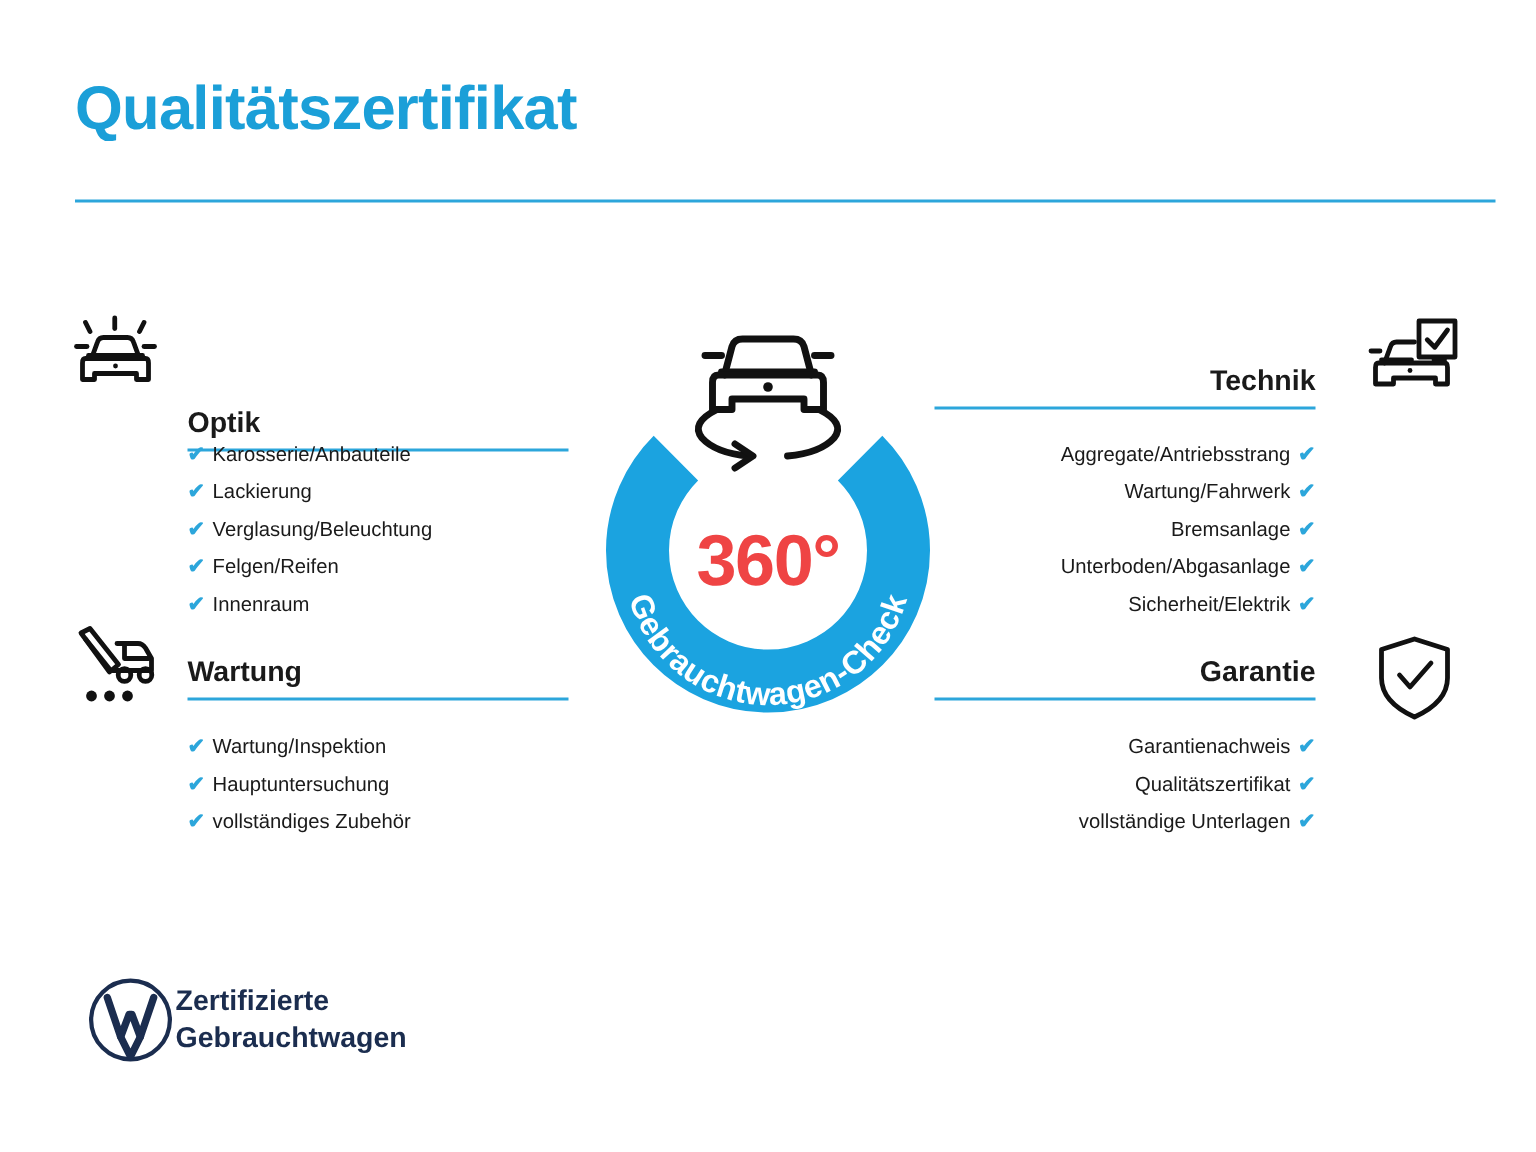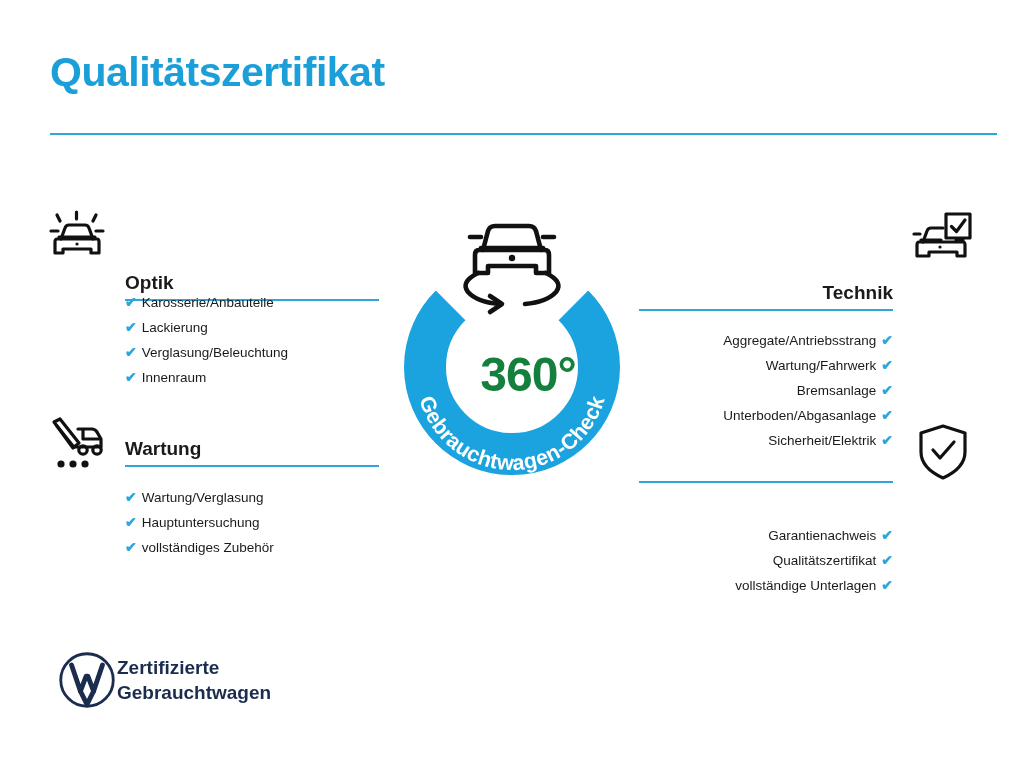--- a/index.html
+++ b/index.html
@@ -84,21 +84,21 @@
     color: #2CA6DB;
     font-size: 14px;
     font-weight: bold;
   }
 
   
   .left .sec-head, .left .sec-list { left: 0; text-align: left; }
   .left .sec-list li .chk { margin-right: 5px; }
 
   
-  .right .sec-head, .right .sec-list { right: 0; text-align: right; margin-top: 38px; }
+  .right .sec-head, .right .sec-list { right: 16px; text-align: right; }
   .right .sec-list li .chk { margin-left: 5px; }
 
   
   #sec-optik     { left: 125px; top: 210px; }
   #sec-optik  .sec-icon  { left: -80px; top: -5px; }
   #sec-optik  .sec-head  { top: 34px; margin-top: 28px; }
   #sec-optik  .sec-list  { top: 80px; }
 
   #sec-wartung   { left: 125px; top: 408px; }
   #sec-wartung .sec-icon { left: -80px; top: 5px; }
@@ -119,27 +119,27 @@
   #badge {
     position: absolute;
     left: 382px;
     top: 196px;
     width: 260px;
     height: 300px;
   }
   #badge svg { display: block; width: 100%; height: 100%; }
   .badge-360 {
     position: absolute;
-    left: 16px;
+    left: 0;
     top: 151px;
     width: 260px;
     text-align: center;
     font-size: 48px;
     font-weight: bold;
-    color: #15803d;
+    color: #ef4444;
     letter-spacing: -1px;
   }
 
   
   #footer {
     position: absolute;
     left: 57px;
     top: 650px;
     display: flex;
     align-items: center;
@@ -177,20 +177,21 @@
       </svg>
     </span>
     <div class="sec-head">
       <div class="sec-title">Optik</div>
       <div class="sec-rule"></div>
     </div>
     <ul class="sec-list">
       <li><span class="chk">✔</span><span>Karosserie/Anbauteile</span></li>
       <li><span class="chk">✔</span><span>Lackierung</span></li>
       <li><span class="chk">✔</span><span>Verglasung/Beleuchtung</span></li>
+      <li><span class="chk">✔</span><span>Felgen/Reifen</span></li>
       <li><span class="chk">✔</span><span>Innenraum</span></li>
     </ul>
   </div>
 
   <div class="section left" id="sec-wartung">
     <span class="sec-icon">
       <svg viewBox="0 0 64 64" fill="none" stroke="currentColor" stroke-width="3.2" stroke-linecap="round" stroke-linejoin="round">
         <path d="M9 9 L15 6 L34 30 L28 35 Z"></path>
         <path d="M12 13 L28 33"></path>
         <path d="M33 16 L47 16 Q50 16 52 19 L56 26 L56 34 L30 34"></path>
@@ -200,21 +201,21 @@
         <circle cx="16" cy="51" r="3.6" fill="currentColor" stroke="none"></circle>
         <circle cx="28" cy="51" r="3.6" fill="currentColor" stroke="none"></circle>
         <circle cx="40" cy="51" r="3.6" fill="currentColor" stroke="none"></circle>
       </svg>
     </span>
     <div class="sec-head">
       <div class="sec-title">Wartung</div>
       <div class="sec-rule"></div>
     </div>
     <ul class="sec-list">
-      <li><span class="chk">✔</span><span>Wartung/Verglasung</span></li>
+      <li><span class="chk">✔</span><span>Wartung/Inspektion</span></li>
       <li><span class="chk">✔</span><span>Hauptuntersuchung</span></li>
       <li><span class="chk">✔</span><span>vollständiges Zubehör</span></li>
     </ul>
   </div>
 
   <div class="section right" id="sec-technik">
     <span class="sec-icon">
       <svg viewBox="0 0 64 64" fill="none" stroke="currentColor" stroke-width="3.2" stroke-linecap="round" stroke-linejoin="round">
         <rect x="35" y="6" width="24" height="24"></rect>
         <path d="M40.5 18.5 L45.5 23.5 L54 12"></path>
@@ -240,20 +241,21 @@
   </div>
 
   <div class="section right" id="sec-garantie">
     <span class="sec-icon">
       <svg viewBox="0 0 64 64" fill="none" stroke="currentColor" stroke-width="3.2" stroke-linecap="round" stroke-linejoin="round">
         <path d="M32 6 L54 13 L54 32 Q54 48 32 58 Q10 48 10 32 L10 13 Z"></path>
         <path d="M22 30 L29 38 L43 22"></path>
       </svg>
     </span>
     <div class="sec-head">
+      <div class="sec-title">Garantie</div>
       <div class="sec-rule"></div>
     </div>
     <ul class="sec-list">
       <li><span>Garantienachweis</span><span class="chk">✔</span></li>
       <li><span>Qualitätszertifikat</span><span class="chk">✔</span></li>
       <li><span>vollständige Unterlagen</span><span class="chk">✔</span></li>
     </ul>
   </div>
 
   <div id="badge">

